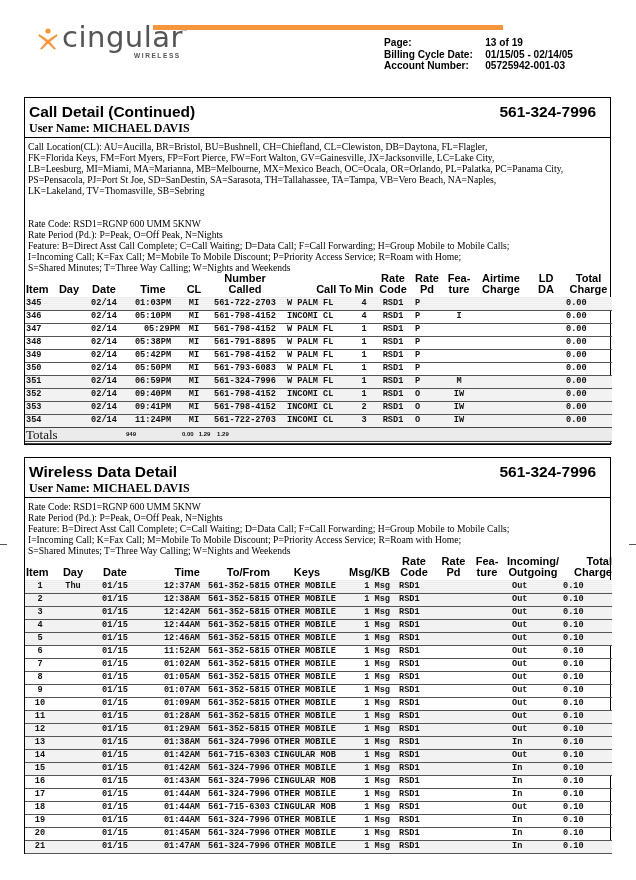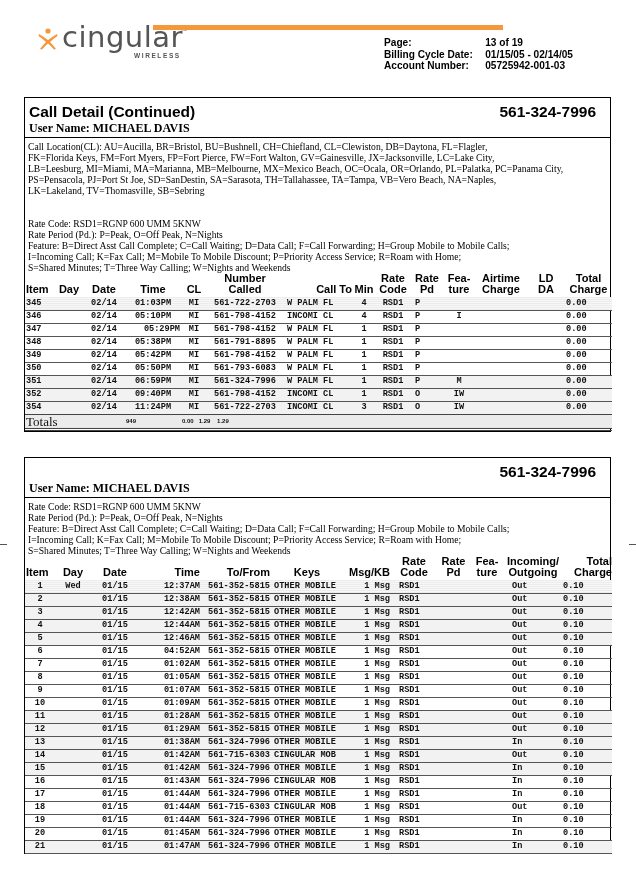--- a/index.html
+++ b/index.html
@@ -245,20 +245,36 @@
           <td style="text-align: left; padding-left: 4px;">INCOMI CL</td>
           <td style="text-align: center;">1</td>
           <td style="text-align: center;">RSD1</td>
           <td style="text-align: left; padding-left: 4px;">O</td>
           <td style="text-align: center;">IW</td>
           <td style="text-align: center;"></td>
           <td style="text-align: center;"></td>
           <td style="text-align: left;">0.00</td>
         </tr>
         <tr class="shade">
+          <td style="text-align: left;">353</td>
+          <td style="text-align: center;"></td>
+          <td style="text-align: center;">02/14</td>
+          <td style="text-align: center;">09:41PM</td>
+          <td style="text-align: center;">MI</td>
+          <td style="text-align: center;">561-798-4152</td>
+          <td style="text-align: left; padding-left: 4px;">INCOMI CL</td>
+          <td style="text-align: center;">2</td>
+          <td style="text-align: center;">RSD1</td>
+          <td style="text-align: left; padding-left: 4px;">O</td>
+          <td style="text-align: center;">IW</td>
+          <td style="text-align: center;"></td>
+          <td style="text-align: center;"></td>
+          <td style="text-align: left;">0.00</td>
+        </tr>
+        <tr class="shade">
           <td style="text-align: left;">354</td>
           <td style="text-align: center;"></td>
           <td style="text-align: center;">02/14</td>
           <td style="text-align: center;">11:24PM</td>
           <td style="text-align: center;">MI</td>
           <td style="text-align: center;">561-722-2703</td>
           <td style="text-align: left; padding-left: 4px;">INCOMI CL</td>
           <td style="text-align: center;">3</td>
           <td style="text-align: center;">RSD1</td>
           <td style="text-align: left; padding-left: 4px;">O</td>
@@ -278,20 +294,21 @@
           <span>1.29</span>
         </td>
         <td colspan="8"></td>
       </tr>
     </tfoot>
   </table>
 </div>
 
 <div class="section" style="top:457px; height:397px;">
   <div class="sec-head">
+    <span class="sec-title">Wireless Data Detail</span>
     <span class="sec-phone">561-324-7996</span>
     <span class="sec-user">User Name: MICHAEL DAVIS</span>
   </div>
   <div class="legend">
     <p>Rate Code: RSD1=RGNP 600 UMM 5KNW</p>
     <p>Rate Period (Pd.): P=Peak, O=Off Peak, N=Nights</p>
     <p>Feature: B=Direct Asst Call Complete; C=Call Waiting; D=Data Call; F=Call Forwarding; H=Group Mobile to Mobile Calls;</p>
     <p>I=Incoming Call; K=Fax Call; M=Mobile To Mobile Discount; P=Priority Access Service; R=Roam with Home;</p>
     <p>S=Shared Minutes;  T=Three Way Calling; W=Nights and Weekends</p>
   </div>
@@ -322,21 +339,21 @@
         <th><span>Rate</span><br><span>Code</span></th>
         <th><span>Rate</span><br><span>Pd</span></th>
         <th><span>Fea-</span><br><span>ture</span></th>
         <th><span>Incoming/</span><br><span>Outgoing</span></th>
         <th style="text-align:right; padding-right:0"><span>Total</span><br><span>Charge</span></th>
       </tr>
     </thead>
     <tbody id="data-rows">
         <tr class="shade">
           <td style="text-align: center;">1</td>
-          <td style="text-align: center;">Wed</td>
+          <td style="text-align: center;">Thu</td>
           <td style="text-align: center;">01/15</td>
           <td style="text-align: right;">12:37AM</td>
           <td style="text-align: right;">561-352-5815</td>
           <td style="text-align: left; padding-left: 3px;">OTHER MOBILE</td>
           <td style="text-align: right;">1 Msg</td>
           <td style="text-align: left; padding-left: 8px;">RSD1</td>
           <td style="text-align: center;"></td>
           <td style="text-align: center;"></td>
           <td style="text-align: left; padding-left: 8px;">Out</td>
           <td style="text-align: left;">0.10</td>
@@ -394,21 +411,21 @@
           <td style="text-align: left; padding-left: 8px;">RSD1</td>
           <td style="text-align: center;"></td>
           <td style="text-align: center;"></td>
           <td style="text-align: left; padding-left: 8px;">Out</td>
           <td style="text-align: left;">0.10</td>
         </tr>
         <tr>
           <td style="text-align: center;">6</td>
           <td style="text-align: center;"></td>
           <td style="text-align: center;">01/15</td>
-          <td style="text-align: right;">04:52AM</td>
+          <td style="text-align: right;">11:52AM</td>
           <td style="text-align: right;">561-352-5815</td>
           <td style="text-align: left; padding-left: 3px;">OTHER MOBILE</td>
           <td style="text-align: right;">1 Msg</td>
           <td style="text-align: left; padding-left: 8px;">RSD1</td>
           <td style="text-align: center;"></td>
           <td style="text-align: center;"></td>
           <td style="text-align: left; padding-left: 8px;">Out</td>
           <td style="text-align: left;">0.10</td>
         </tr>
         <tr>

